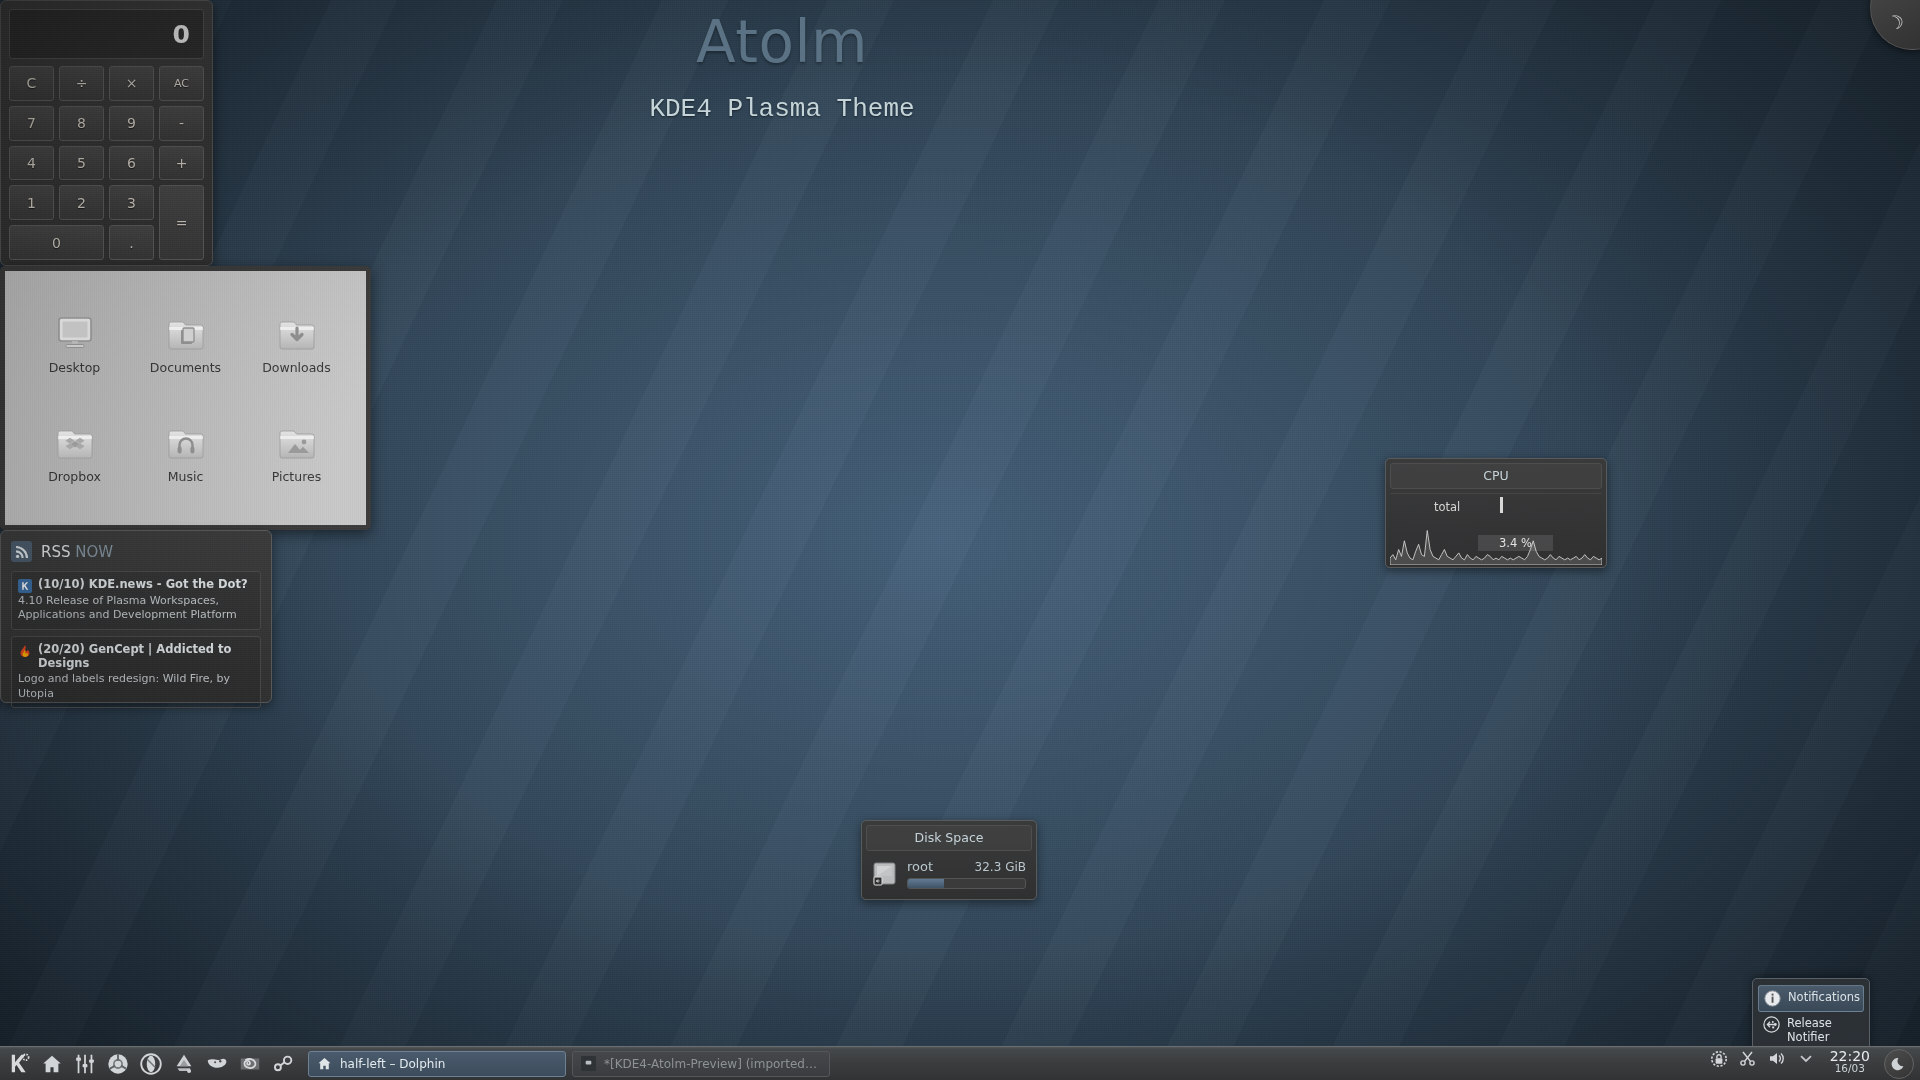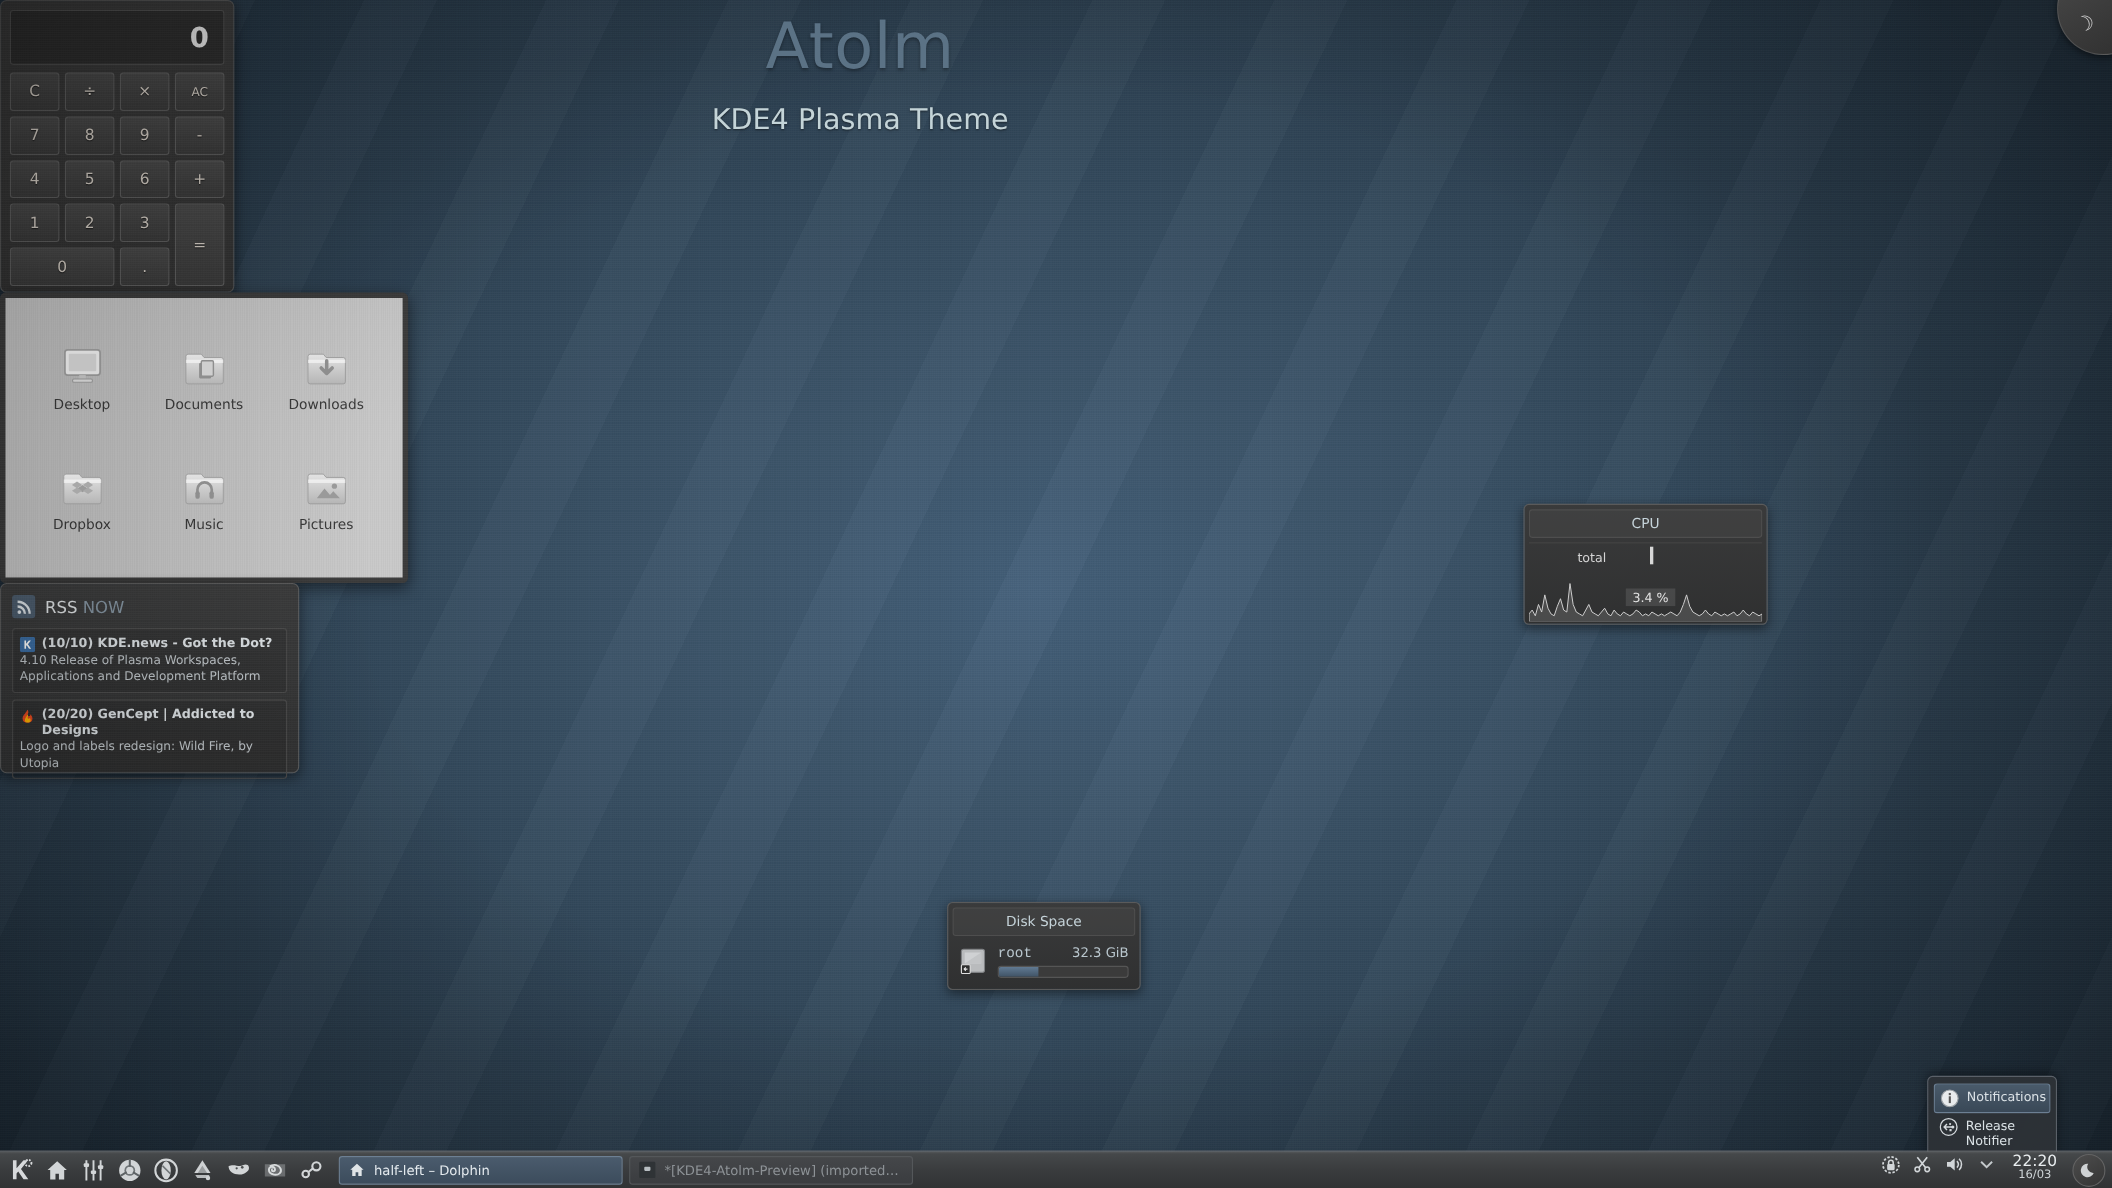--- a/index.html
+++ b/index.html
@@ -44,20 +44,21 @@
   #title {
     margin-top: 8px;
     font-size: 58px; font-weight: 400; letter-spacing: .5px;
     color: #5b7285;
     text-shadow: 0 2px 3px rgba(0,0,0,.32);
   }
   #subtitle {
     margin-top: 18px;
     font-size: 26px; color: #c4d4d8;
     text-shadow: 0 1px 2px rgba(0,0,0,.5);
+    font-family: Liberation Mono, monospace;
   }
   #byline { margin-top: 20px; font-size: 18px; color: #cfd9dc;
             text-shadow: 0 1px 2px rgba(0,0,0,.5); }
   #byline .author { color: #66c98e; }
 
   
   #toolbox {
     position: absolute; top: -34px; right: -34px;
     width: 84px; height: 84px; border-radius: 50%;
     background: linear-gradient(150deg,#4a4a4a 0%,#3a3a3a 55%,#2e2e2e 100%);
@@ -169,39 +170,39 @@
     color: #c5d3d9; text-align: center; font-size: 12.5px; padding: 4px 0 5px;
   }
   #cpu-body { position: relative; height: 72px; margin-top: 4px;
               border-top: 1px solid #454545; overflow: hidden; }
   #cpu-total-label { position: absolute; left: 44px; top: 6px; font-size: 11.5px; color: #d5d5d5; }
   #cpu-bar { position: absolute; left: 110px; top: 3px; width: 3px; height: 16px;
              background: #d8d8d8; }
   #cpu-value {
     position: absolute; left: 88px; bottom: 14px;
     background: rgba(255,255,255,.11); color: #e3e3e3;
-    font-size: 11.5px; padding: 1px 6px;
+    font-size: 11.5px; padding: 1px 21px;
   }
   #cpu-graph { position: absolute; left: 0; bottom: 0; width: 100%; height: 46px; }
 
   
   #diskspace {
     left: 861px; top: 820px; width: 176px; height: 80px;
     padding: 4px;
   }
   #disk-title-box {
     border: 1px solid #4e4e4e; border-radius: 3px;
     background: rgba(255,255,255,.035);
     color: #c5d3d9; text-align: center; font-size: 12.5px; padding: 4px 0 5px;
   }
   #disk-row { display: flex; align-items: center; gap: 9px; padding: 8px 6px 0 6px; }
   #disk-icon { width: 26px; height: 26px; flex: 0 0 26px; }
   #disk-info { flex: 1; }
   #disk-info-top { display: flex; justify-content: space-between; align-items: baseline; }
-  #disk-name { font-size: 13px; color: #b9c6cd; font-family: Liberation Mono, monospace; }
+  #disk-name { font-size: 13px; color: #b9c6cd; }
   #disk-size { font-size: 12px; color: #b9c6cd; }
   #disk-bar {
     height: 11px; margin-top: 4px; border-radius: 3px;
     background: #3b3b3b; border: 1px solid #555; overflow: hidden;
   }
   #disk-bar-fill {
     height: 100%; width: 31%;
     background: linear-gradient(180deg,#5f7790,#46soon 100%);
     background: linear-gradient(180deg,#617a93 0%,#405366 100%);
   }

